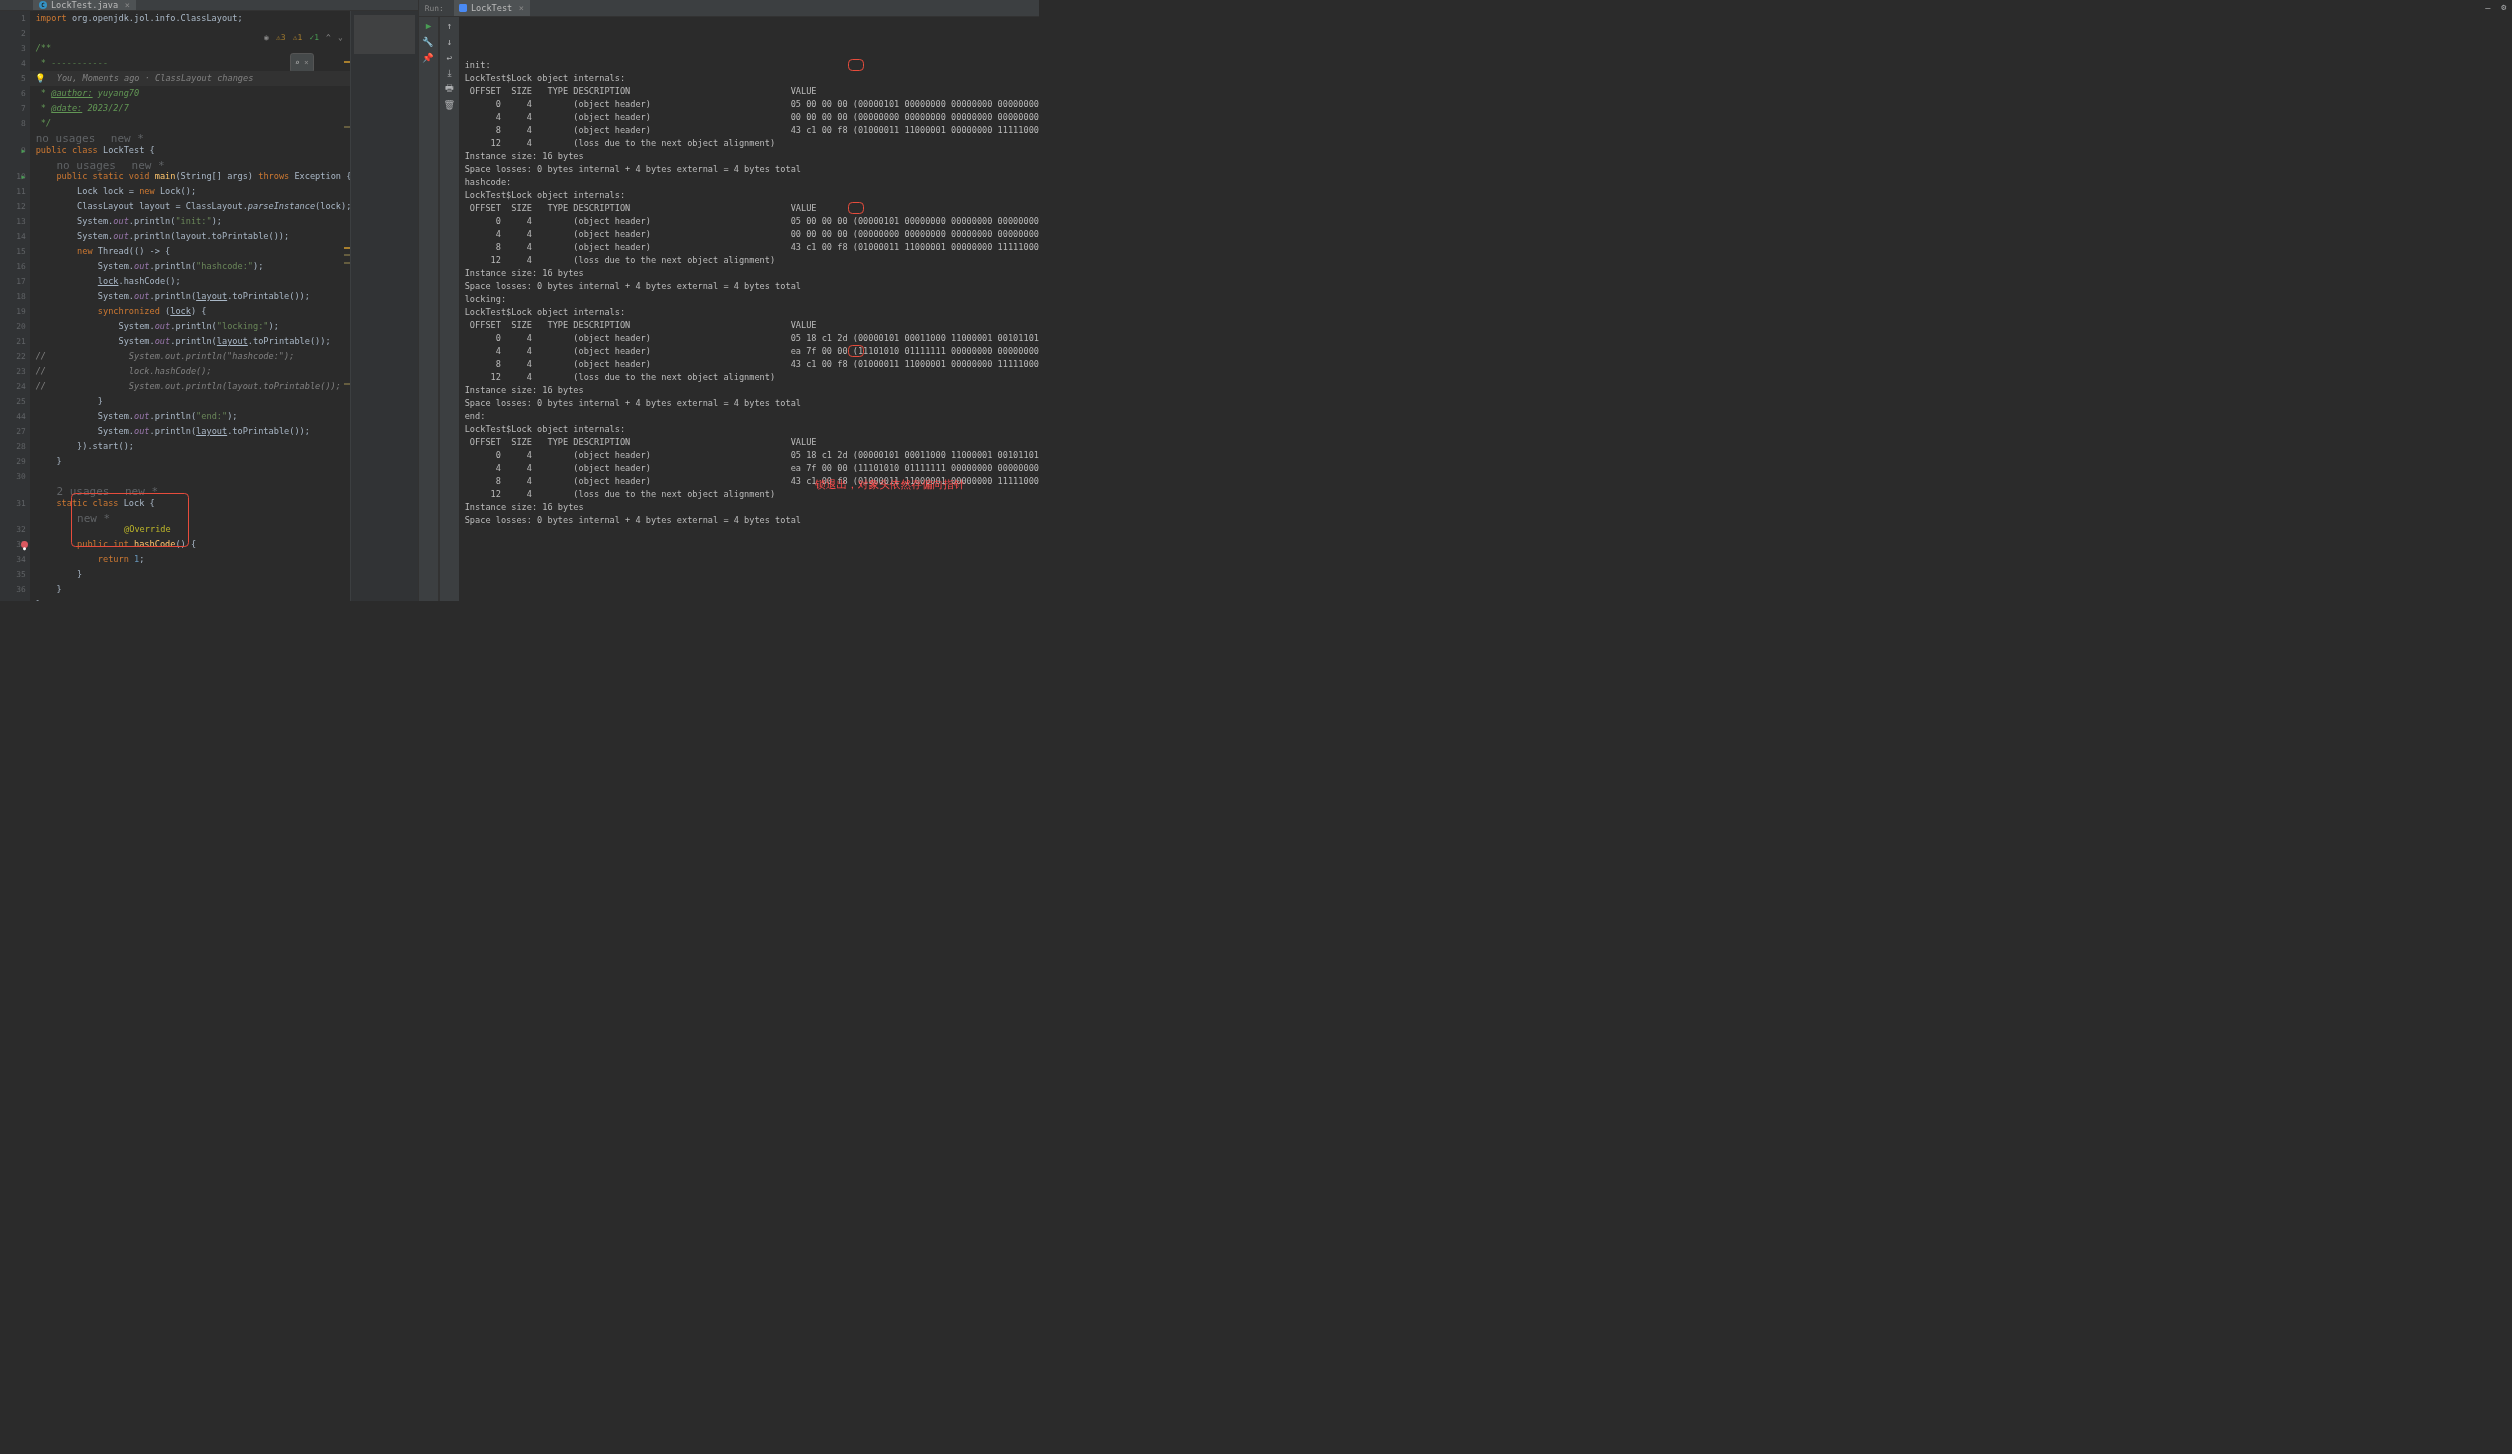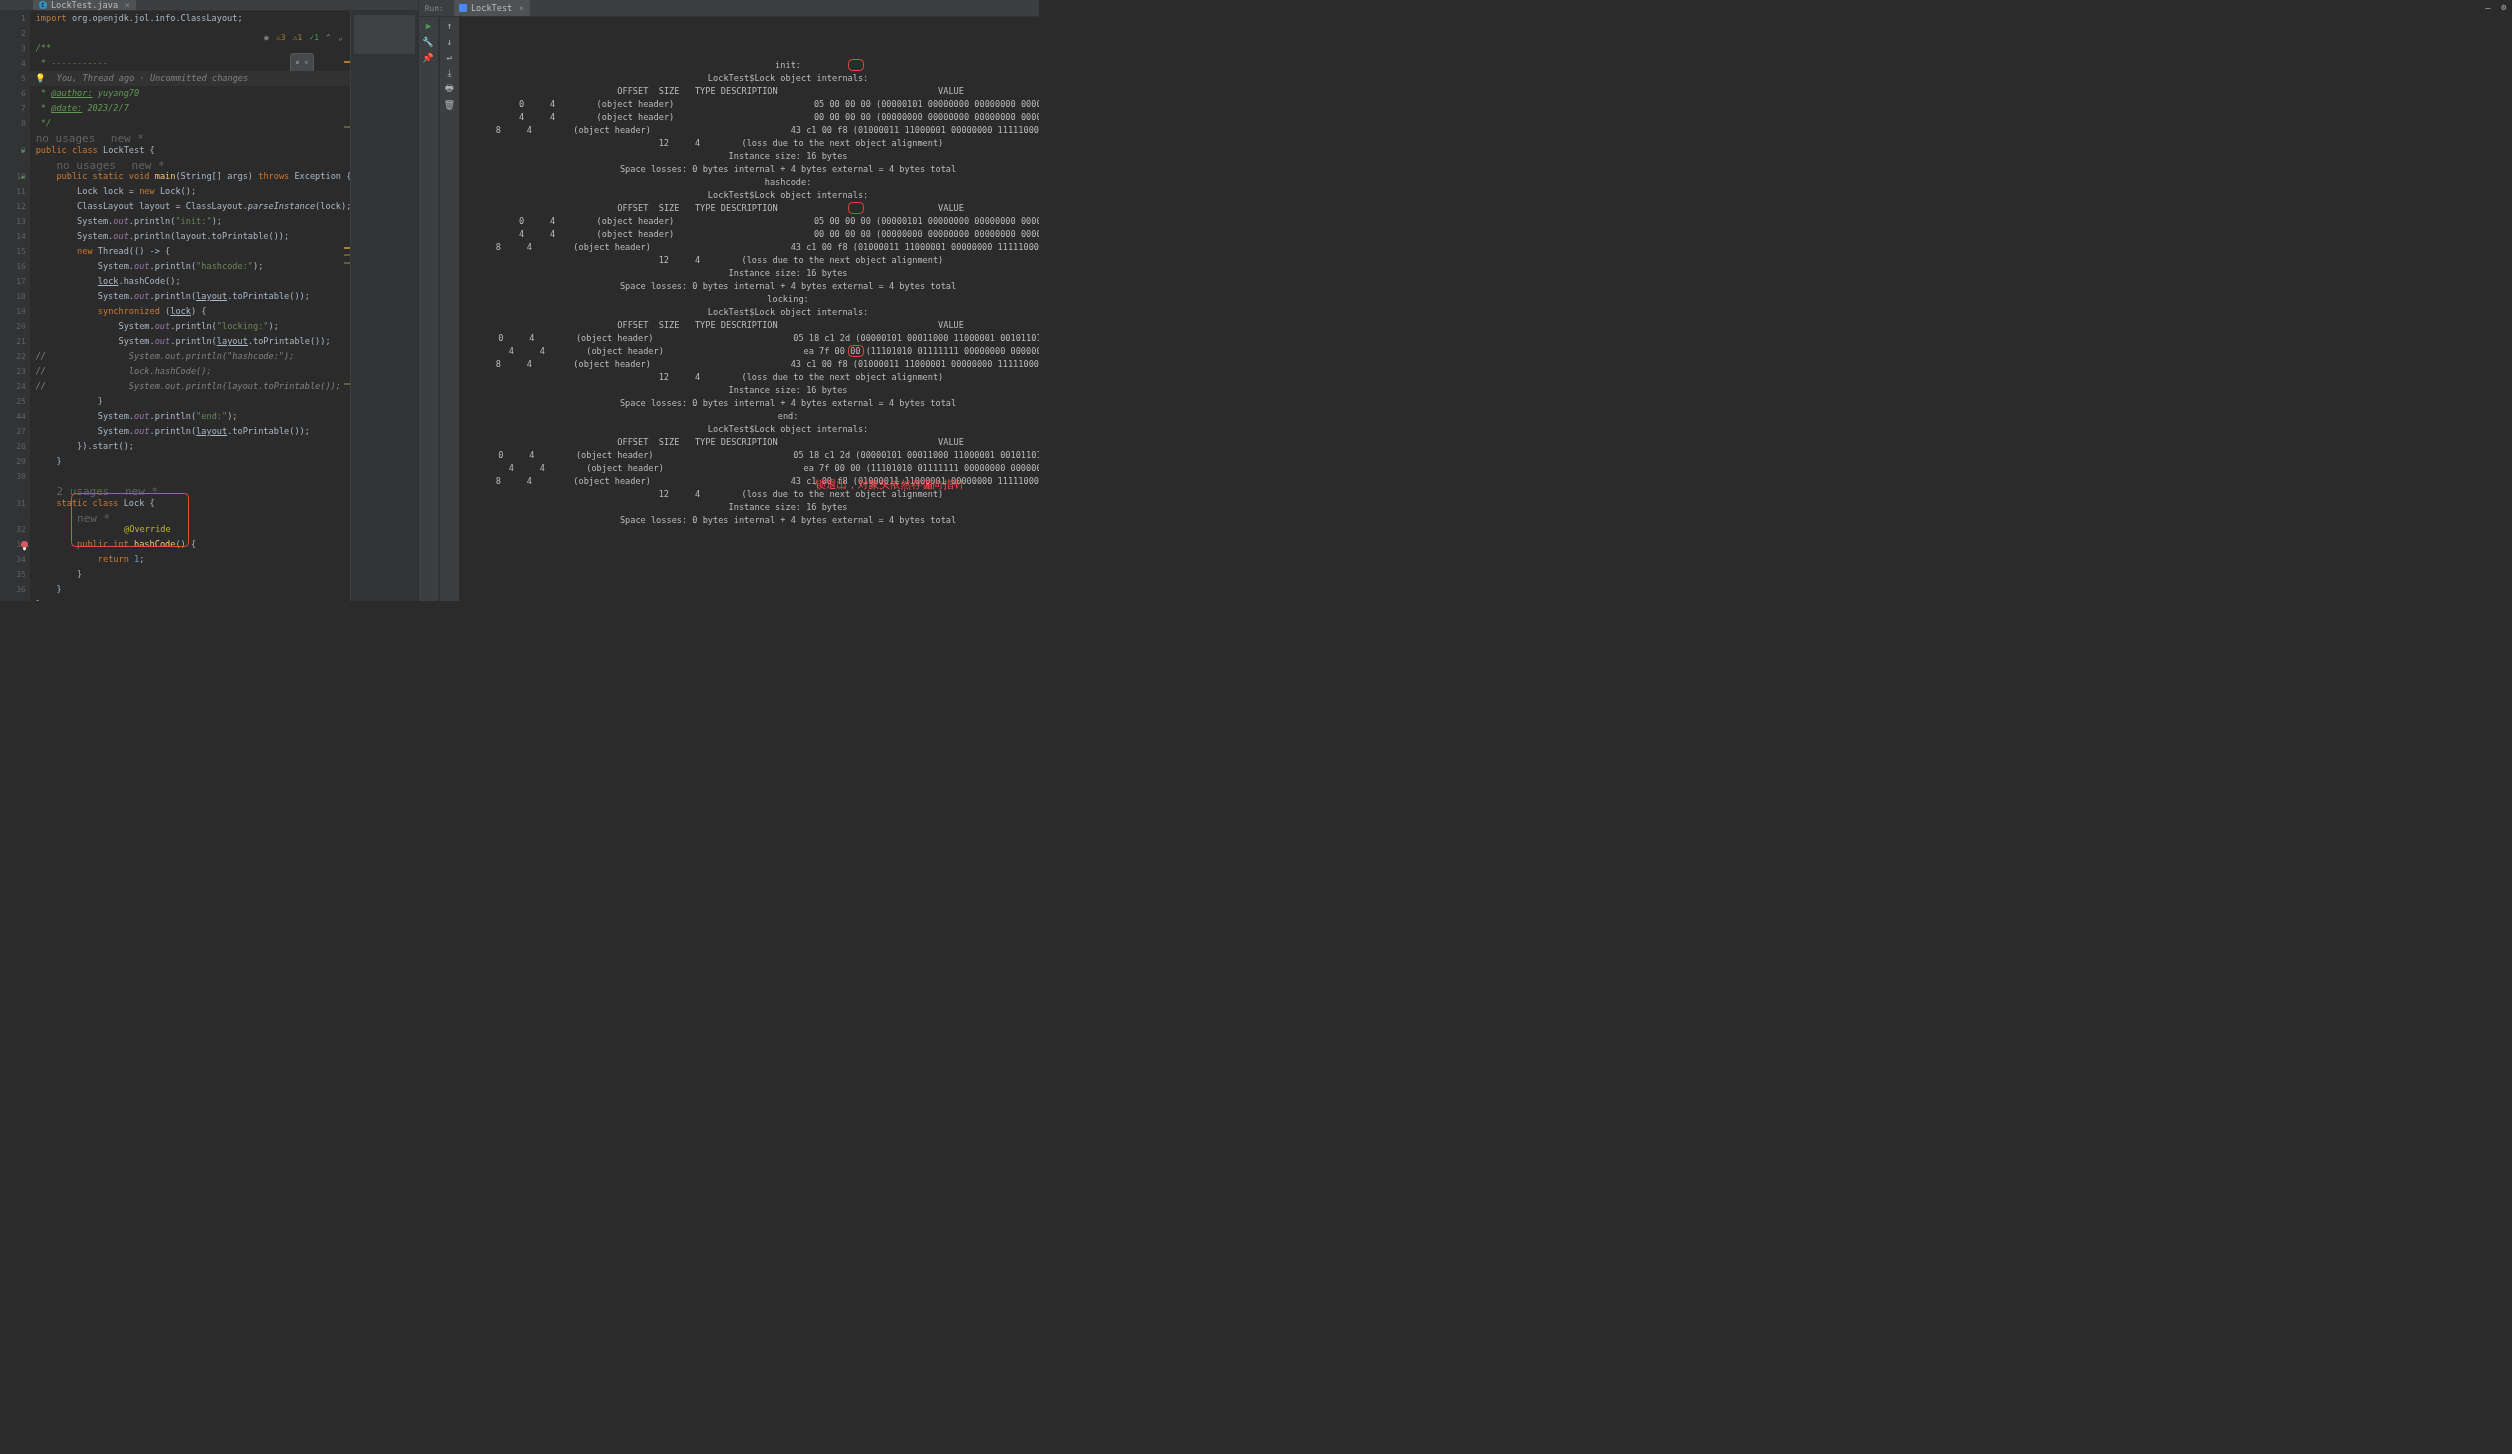--- a/index.html
+++ b/index.html
@@ -194,21 +194,20 @@
 .console {
   flex: 1;
   background: #2b2b2b;
   color: #bbb;
   font-size: 8.6px;
   line-height: 13px;
   padding: 2.9px 5.7px;
   white-space: pre;
   overflow: hidden;
   position: relative;
-  text-align: center;
 }
 .console-line { white-space: pre; }
 .annotation-red {
   position: absolute;
   color: #ff4d4d;
   font-size: 10.7px;
   font-weight: 500;
 }
 .border-markers {
   position: absolute;
@@ -299,21 +298,21 @@
 
         <div class="find-popup">
           <span>⌕</span>
           <span style="color:#888">×</span>
         </div>
 
         <div class="code-line"><span class="kw">import </span><span class="id">org.openjdk.jol.info.ClassLayout</span>;</div>
         <div class="code-line">&nbsp;</div>
         <div class="code-line"><span class="doc">/**</span></div>
         <div class="code-line"><span class="doc"> * -----------</span></div>
-        <div class="code-line line-5"><span style="color:#ffc66d">💡</span>  <span class="com">You, Thread ago · Uncommitted changes</span></div>
+        <div class="code-line line-5"><span style="color:#ffc66d">💡</span>  <span class="com">You, Moments ago · ClassLayout changes</span></div>
         <div class="code-line"><span class="doc"> * </span><span class="doc-tag">@author:</span><span class="doc"> yuyang70</span></div>
         <div class="code-line"><span class="doc"> * </span><span class="doc-tag">@date:</span><span class="doc"> 2023/2/7</span></div>
         <div class="code-line"><span class="doc"> */</span></div>
         <div class="code-line" style="height:11.5px"><span class="inlay">no usages</span>   <span class="inlay">new *</span></div>
         <div class="code-line"><span class="kw">public class </span><span class="type">LockTest </span>{</div>
         <div class="code-line" style="height:11.5px">    <span class="inlay">no usages</span>   <span class="inlay">new *</span></div>
         <div class="code-line">    <span class="kw">public static void </span><span class="meth">main</span>(String[] args) <span class="kw">throws </span><span class="type">Exception </span>{</div>
         <div class="code-line">        Lock lock = <span class="kw">new </span>Lock();</div>
         <div class="code-line">        ClassLayout layout = ClassLayout.<span style="font-style:italic">parseInstance</span>(lock);</div>
         <div class="code-line">        System.<span class="field">out</span>.println(<span class="str">"init:"</span>);</div>

